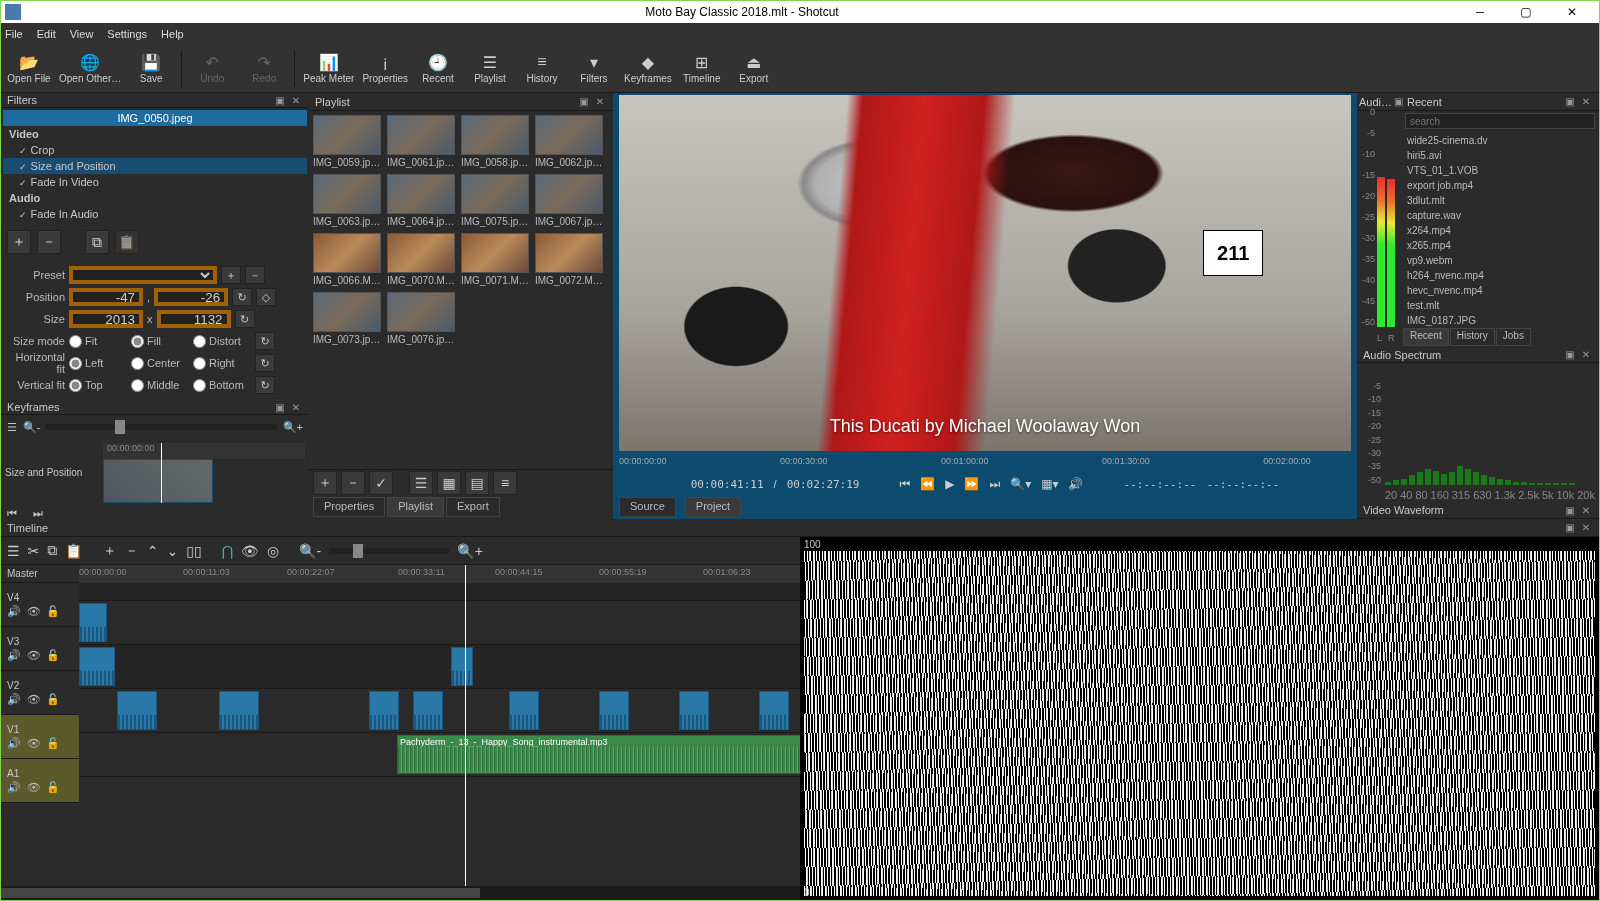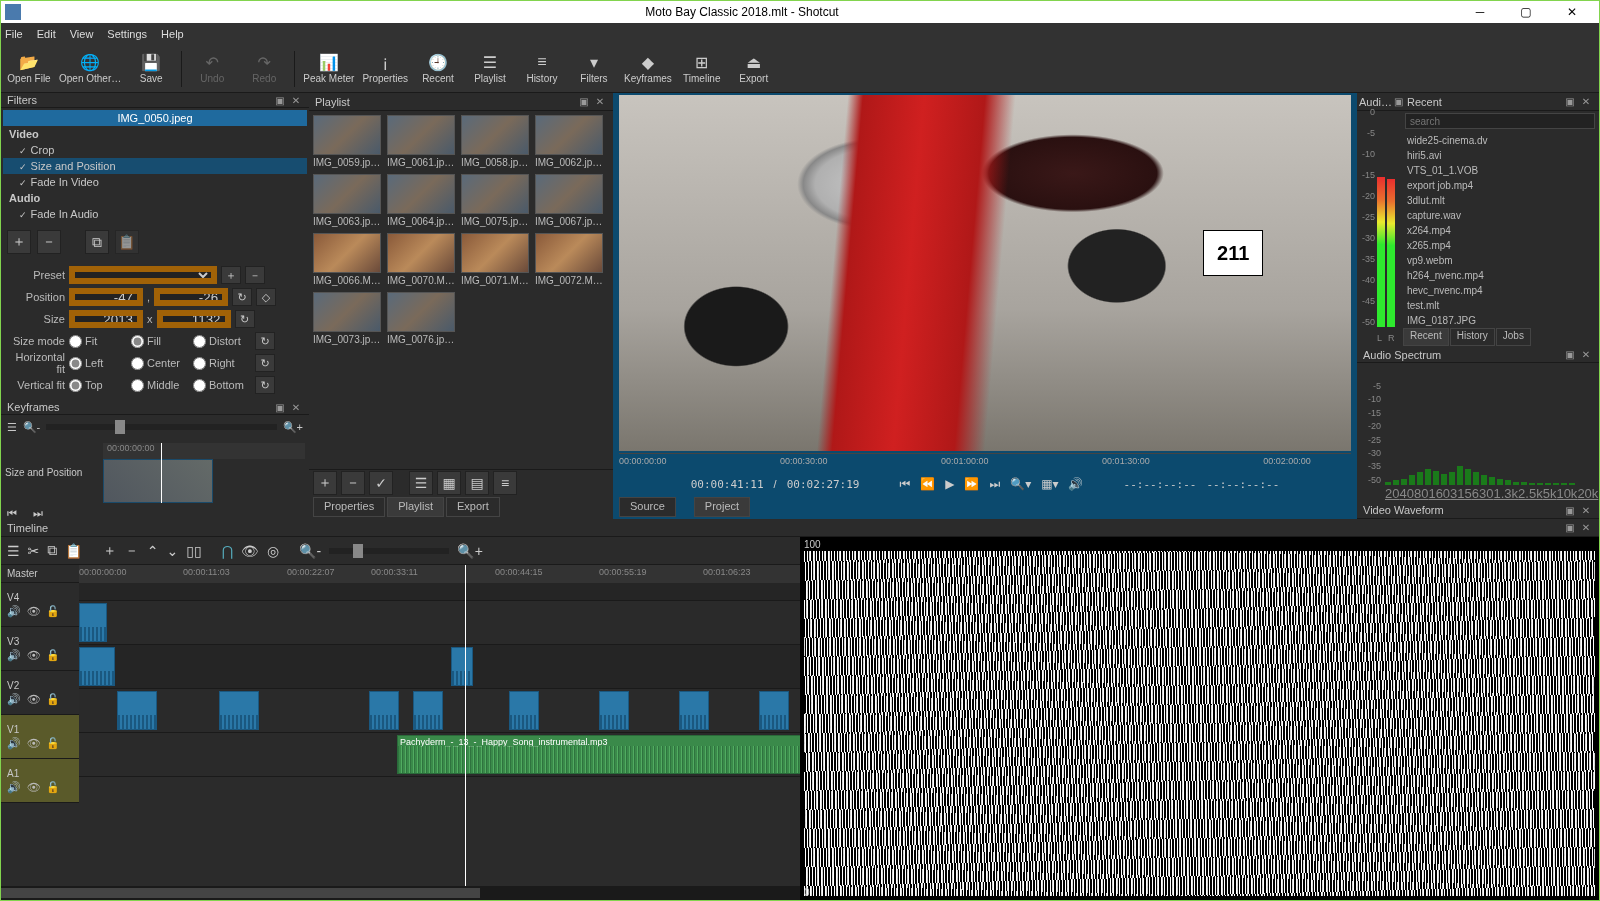--- a/index.html
+++ b/index.html
@@ -26,21 +26,21 @@
 .tree-clip { background:#1f6a9e; color:#fff; text-align:center; padding:2px; font-size:11px; }
 .tree-cat { font-weight:bold; padding:2px 6px; }
 .tree-item { padding:2px 6px 2px 16px; display:flex; align-items:center; gap:4px; }
 .tree-item.sel { background:#174d70; }
 .tree-item .chk::before { content:"✓"; font-size:9px; }
 .filter-btns { display:flex; gap:6px; padding:6px; }
 .sqbtn { width:24px; height:24px; background:#3a3a3a; border:1px solid #222; display:flex; align-items:center; justify-content:center; color:#ccc; font-size:14px; }
 .filter-form { padding:4px 6px; font-size:11px; color:#bbb; }
 .frow { display:flex; align-items:center; height:22px; gap:4px; }
 .flabel { width:58px; text-align:right; }
-.finput { background:#222; border:6px solid #a16207; color:#ccc; height:18px; padding:0 4px; text-align:right; width:74px; }
+.finput { background:#222; border:4px solid #a16207; color:#ccc; height:18px; padding:0 4px; text-align:right; width:74px; }
 .fradio { display:flex; align-items:center; gap:3px; width:58px; }
 .fradio input { accent-color:#888; }
 .rbtn { width:20px; height:18px; background:#3a3a3a; border:1px solid #222; color:#ccc; font-size:11px; display:flex; align-items:center; justify-content:center; }
 .keyframes-panel { flex:1; background:#2b2b2b; }
 .kf-toolbar { height:24px; display:flex; align-items:center; gap:6px; padding:0 6px; }
 .kf-slider { flex:1; height:6px; background:#222; position:relative; }
 .kf-slider .thumb { position:absolute; width:10px; height:14px; background:#888; top:-4px; left:30%; }
 .kf-track { position:relative; height:60px; margin-top:4px; }
 .kf-trk-label { position:absolute; left:4px; top:24px; font-size:10px; }
 .kf-ruler { height:16px; background:#333; position:absolute; left:102px; right:4px; top:0; font-size:9px; color:#888; padding-left:4px; }
@@ -70,41 +70,41 @@
   linear-gradient(180deg,#c8c4be 0%, #b8b4ae 30%, #a8a49e 60%, #7a766e 100%);
 }
 .plate { position:absolute; right:12%; top:38%; width:60px; height:46px; background:#fff; color:#000; font-weight:bold; font-size:20px; display:flex; align-items:center; justify-content:center; border:1px solid #000; }
 .overlay-title { position:absolute; bottom:46px; left:0; right:0; text-align:center; color:#fff; font-size:36px; font-weight:500; text-shadow:0 1px 3px rgba(0,0,0,.6); }
 .overlay-sub { position:absolute; bottom:14px; left:0; right:0; text-align:center; color:#fff; font-size:18px; text-shadow:0 1px 3px rgba(0,0,0,.6); }
 .preview-ruler { height:20px; margin:0 6px; position:relative; color:#aaa; font-size:9px; border-top:1px solid #444; }
 .preview-ruler span { position:absolute; top:2px; }
 .transport { height:22px; display:flex; align-items:center; justify-content:center; gap:10px; color:#ccc; font-size:11px; }
 .transport .tc { font-family:monospace; }
 .transport .ic { font-size:12px; }
-.prev-tabs { height:24px; display:flex; gap:18px; padding:2px 6px; }
+.prev-tabs { height:24px; display:flex; gap:9px; padding:2px 6px; }
 .right-col { width:242px; display:flex; flex-direction:column; }
 .meters-row { display:flex; height:254px; }
 .meter-panel { width:44px; background:#2b2b2b; position:relative; }
 .meter-scale { position:absolute; left:2px; top:14px; bottom:20px; width:16px; display:flex; flex-direction:column; justify-content:space-between; font-size:9px; color:#888; text-align:right; }
 .meter-bar { position:absolute; left:20px; bottom:20px; width:8px; background:linear-gradient(0deg,#2eea2e 0%,#2eea2e 55%,#eaea2e 70%,#ea6e2e 85%,#ea2e2e 100%); }
 .meter-bar.l { height:150px; }
 .meter-bar.r { left:30px; height:148px; }
 .meter-lr { position:absolute; bottom:4px; left:20px; font-size:9px; color:#888; display:flex; gap:6px; }
 .recent-panel { flex:1; background:#2b2b2b; display:flex; flex-direction:column; }
 .recent-search { height:18px; margin:2px 4px; }
 .recent-search input { width:100%; height:16px; background:#222; border:1px solid #444; color:#888; padding:0 4px; font-size:10px; }
 .recent-list { flex:1; overflow:auto; }
 .recent-list div { padding:2px 6px; font-size:10px; color:#bbb; }
 .recent-tabs { height:20px; display:flex; gap:1px; padding:1px 2px; }
 .recent-tabs .tab { font-size:10px; padding:1px 6px; }
 .spectrum-panel { height:158px; background:#2b2b2b; position:relative; }
 .spec-scale { position:absolute; left:4px; top:18px; bottom:18px; width:20px; display:flex; flex-direction:column; justify-content:space-between; font-size:9px; color:#888; text-align:right; }
 .spec-bars { position:absolute; left:28px; right:4px; bottom:18px; height:20px; display:flex; align-items:flex-end; gap:2px; }
 .spec-bars div { width:6px; background:#1a7a1a; }
-.spec-x { position:absolute; left:28px; right:4px; bottom:2px; display:flex; justify-content:space-between; font-size:13px; color:#888;text-decoration:underline; }
+.spec-x { position:absolute; left:28px; right:4px; bottom:2px; display:flex; justify-content:space-between; font-size:11px; color:#888; }
 .waveform-panel { flex:1; background:#000; position:relative; min-height:10px; }
 .wave-label { position:absolute; left:4px; top:2px; font-size:10px; color:#ccc; z-index:2; }
 .wave-noise { position:absolute; inset:14px 4px 4px 4px; background:
   repeating-linear-gradient(87deg, rgba(255,255,255,.9) 0 1px, transparent 1px 3px),
   repeating-linear-gradient(93deg, rgba(255,255,255,.7) 0 1px, transparent 1px 5px),
   repeating-linear-gradient(0deg, rgba(0,0,0,.6) 0 2px, transparent 2px 8px),
   #222; filter:contrast(1.4); }
 .timeline-panel { flex:1; background:#2b2b2b; display:flex; flex-direction:column; }
 .tl-toolbar { height:28px; display:flex; align-items:center; gap:8px; padding:0 6px; border-bottom:1px solid #1a1a1a; }
 .tl-toolbar .ic { font-size:14px; color:#ccc; }
@@ -406,20 +406,21 @@
           <div class="tab">Properties</div>
           <div class="tab active">Playlist</div>
           <div class="tab">Export</div>
         </div>
     </div>
 
     <div class="preview-col">
       <div class="preview-img">
         <div class="moto-bg"></div>
         <div class="plate">211</div>
+        <div class="overlay-sub">This Ducati by Michael Woolaway Won</div>
       </div>
       <div class="preview-ruler" id="preview-ruler">
           <span style="left: 0%;">00:00:00:00</span>
           <span style="left: 22%;">00:00:30:00</span>
           <span style="left: 44%;">00:01:00:00</span>
           <span style="left: 66%;">00:01:30:00</span>
           <span style="left: 88%;">00:02:00:00</span>
         </div>
       <div class="transport">
         <span class="tc">00:00:41:11</span>
@@ -644,21 +645,21 @@
                 <span>🔓</span>
               </div>
             </div>
           </div>
         <div class="tl-tracks" id="tl-tracks">
           <div class="tl-playhead"></div>
         <div class="tl-ruler">
               <span style="left: 0px;">00:00:00:00</span>
               <span style="left: 104px;">00:00:11:03</span>
               <span style="left: 208px;">00:00:22:07</span>
-              <span style="left: 292px;">00:00:33:11</span>
+              <span style="left: 319px;">00:00:33:11</span>
               <span style="left: 416px;">00:00:44:15</span>
               <span style="left: 520px;">00:00:55:19</span>
               <span style="left: 624px;">00:01:06:23</span>
             </div>
             <div class="tl-row master" style="height: 18px;"></div>
             <div class="tl-row alt">
               <div class="clip vid" style="left: 0px; width: 28px;"></div>
             </div>
             <div class="tl-row">
               <div class="clip vid" style="left: 0px; width: 36px;"></div>

